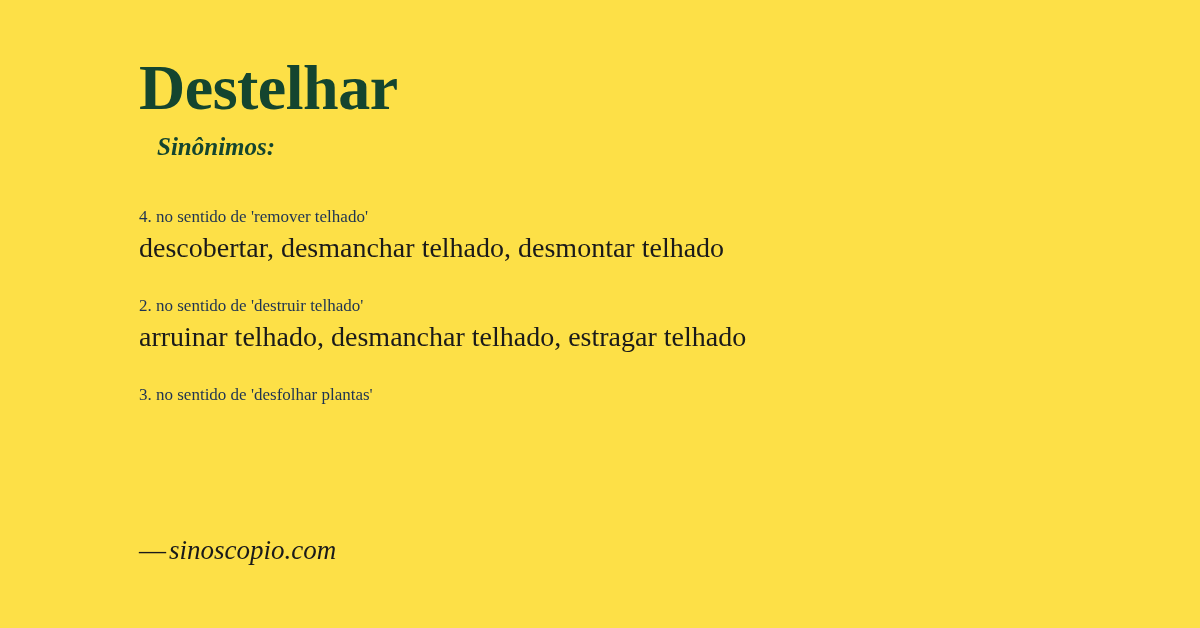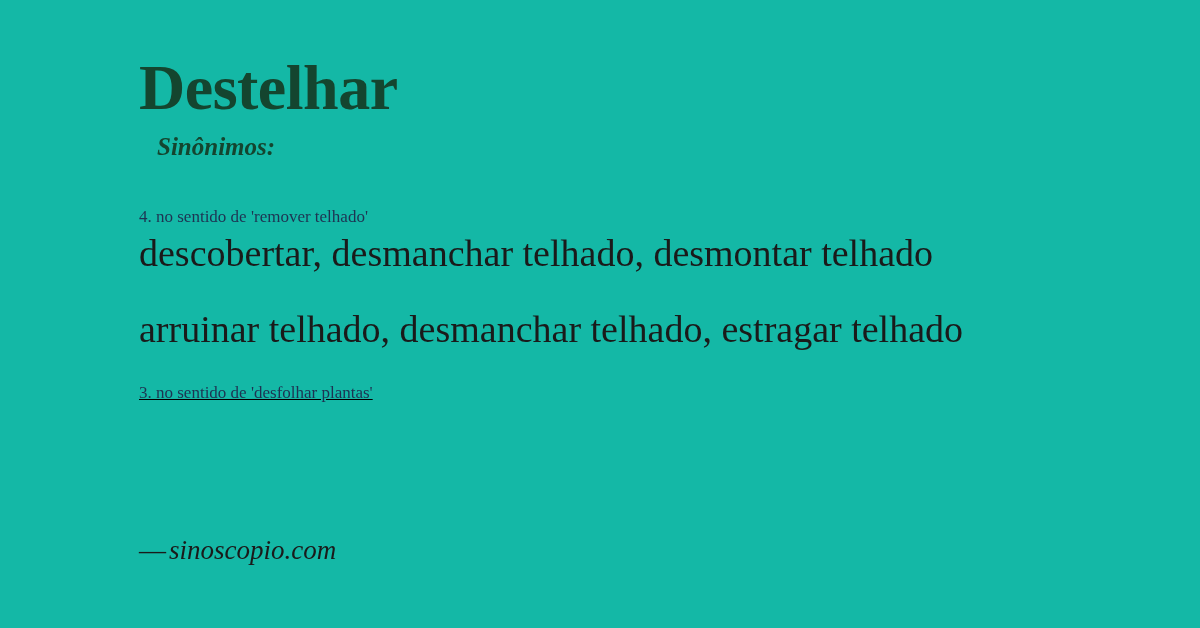--- a/index.html
+++ b/index.html
@@ -13,21 +13,21 @@
     height: 628px;
     overflow: hidden;
     font-family: "Liberation Serif", "DejaVu Serif", serif;
     -webkit-font-smoothing: antialiased;
   }
 
   .card {
     position: relative;
     width: 1200px;
     height: 628px;
-    background: #14b8a6;
+    background: #fde047;
     box-sizing: border-box;
     padding: 0;
   }
 
   .content {
     position: absolute;
     left: 139px;
     top: 0;
     width: 1000px;
   }
@@ -65,38 +65,37 @@
     left: 0;
     top: 206px;
     width: 1000px;
   }
 
   .sense {
     margin: 0 0 30px 0;
   }
   .sense:last-child {
     margin-bottom: 0;
-    text-decoration: underline;
   }
 
   .sense-label {
     display: block;
     font-family: "Liberation Serif", "DejaVu Serif", serif;
     font-size: 17px;
     font-weight: normal;
     line-height: 1.25;
     color: #1e3352;
     white-space: nowrap;
   }
 
   .sense-synonyms {
     display: block;
     margin-top: 4px;
     font-family: "Liberation Serif", "DejaVu Serif", serif;
-    font-size: 38px;
+    font-size: 28px;
     font-weight: normal;
     line-height: 1.2;
     color: #1a1a1a;
     white-space: nowrap;
   }
 
   .footer {
     position: absolute;
     left: 139px;
     top: 534px;
@@ -123,20 +122,21 @@
     <div class="subtitle">Sinônimos:</div>
 
     <div class="senses">
 
       <div class="sense">
         <span class="sense-label">4. no sentido de 'remover telhado'</span>
         <span class="sense-synonyms">descobertar, desmanchar telhado, desmontar telhado</span>
       </div>
 
       <div class="sense">
+        <span class="sense-label">2. no sentido de 'destruir telhado'</span>
         <span class="sense-synonyms">arruinar telhado, desmanchar telhado, estragar telhado</span>
       </div>
 
       <div class="sense">
         <span class="sense-label">3. no sentido de 'desfolhar plantas'</span>
       </div>
 
     </div>
   </div>
 

